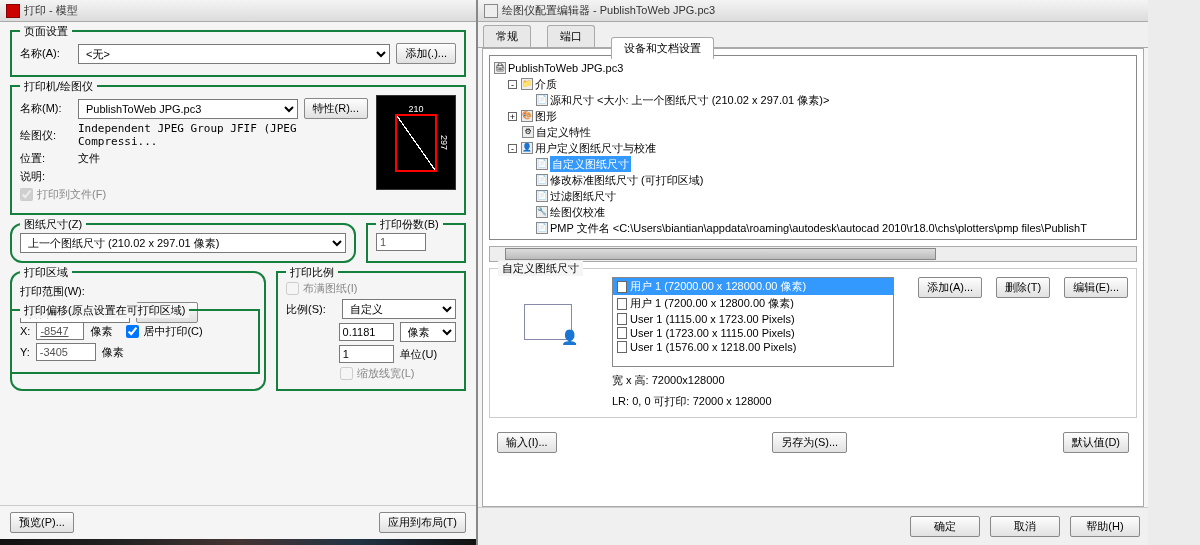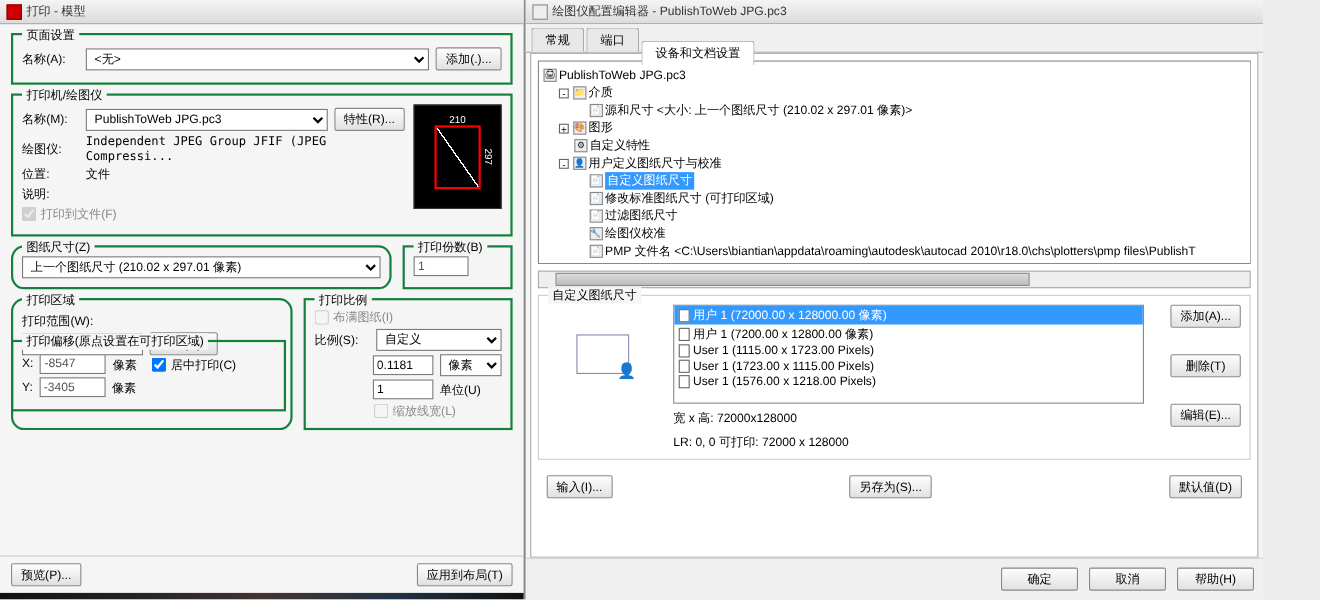--- a/index.html
+++ b/index.html
@@ -16,21 +16,21 @@
 select, input[type="text"] { border: 1px solid #7a7a7a; background: #fff; padding: 1px 3px; height: 18px; font-size: 11px; }
 select { height: 20px; }
 button { background: linear-gradient(#fdfdfd, #e1e1e1); border: 1px solid #888; border-radius: 2px; padding: 2px 8px; font-size: 11px; cursor: pointer; white-space: nowrap; }
 .preview-box { width: 80px; height: 95px; background: #000; border: 1px solid #333; display: flex; align-items: center; justify-content: center; position: relative; }
 .preview-paper { width: 42px; height: 58px; border: 2px solid #f00; position: relative; }
 .preview-paper::before { content: ""; position: absolute; left: 0; top: 0; right: 0; bottom: 0; background: linear-gradient(to top right, transparent 49%, #fff 49%, #fff 51%, transparent 51%); }
 .dim-top { position: absolute; top: -12px; left: 0; right: 0; color: #fff; font-size: 9px; text-align: center; }
 .dim-right { position: absolute; right: -14px; top: 0; bottom: 0; color: #fff; font-size: 9px; writing-mode: vertical-rl; display: flex; align-items: center; justify-content: center; }
 .two-col { display: flex; gap: 10px; }
 .col { flex: 1; border-radius: 12px; }
-.tabs { display: flex; border-bottom: 1px solid #aaa; background: #f0f0f0; padding-top: 3px; padding-left: 5px; gap: 2px; }
+.tabs { display: flex; border-bottom: 1px solid #aaa; background: #f0f0f0; padding-top: 3px; padding-left: 5px; gap: 16px; }
 .tab { padding: 3px 12px; border: 1px solid #aaa; border-bottom: none; background: #e8e8e8; cursor: pointer; border-radius: 3px 3px 0 0; }
 .tab.active { background: #fff; position: relative; top: 12px; }
 .tree { background: #fff; border: 1px solid #888; margin: 6px; padding: 4px; height: 185px; overflow: auto; font-size: 11px; line-height: 16px; font-family: SimSun, monospace; }
 .tree-row { white-space: nowrap; display: flex; align-items: center; gap: 2px; }
 .tree-row.selected span.txt { background: #3399ff; color: #fff; padding: 0 2px; }
 .tree-icon { width: 12px; height: 12px; display: inline-block; border: 1px solid #888; background: #eee; font-size: 8px; text-align: center; line-height: 10px; flex-shrink: 0; }
 .box-icon { width: 9px; height: 9px; border: 1px solid #666; display: inline-block; font-size: 9px; line-height: 8px; text-align: center; flex-shrink: 0; margin-right: 2px; }
 .hscroll { height: 16px; background: #eee; border: 1px solid #aaa; margin: 0 6px; position: relative; }
 .hscroll-thumb { position: absolute; left: 15px; right: 200px; top: 1px; bottom: 1px; background: linear-gradient(#ddd, #bbb); border: 1px solid #888; }
 .custom-box { margin: 6px; border: 1px solid #ccc; padding: 8px; position: relative; }
@@ -40,21 +40,21 @@
 .listbox .item.selected { background: #3399ff; color: #fff; }
 .page-icon { width: 10px; height: 12px; border: 1px solid #666; background: #fff; display: inline-block; flex-shrink: 0; }
 .bottom-bar { display: flex; gap: 10px; padding: 8px; justify-content: flex-end; border-top: 1px solid #ccc; background: #f0f0f0; }
 .checkbox { display: flex; align-items: center; gap: 4px; }
 input[type="checkbox"] { margin: 0; }
 .disabled { color: #888; }
 .custom-content { display: flex; gap: 14px; align-items: flex-start; }
 .paper-graphic { width: 100px; height: 90px; display: flex; align-items: center; justify-content: center; }
 .paper-svg { width: 48px; height: 36px; border: 1px solid #88a; position: relative; }
 .paper-svg::after { content: "👤"; position: absolute; right: -8px; bottom: -6px; font-size: 14px; color: #06c; }
-.right-btns { display: flex; flex-direction: column; gap: 24px; margin-left: 10px; }
+.right-btns { display: flex; flex-direction: row; gap: 14px; margin-left: 10px; }
 .info-text { margin-top: 6px; font-size: 11px; }
 </style>
 </head>
 <body>
 
 <div class="left-panel">
   <div class="titlebar">
     <span class="icon"></span>
     <span>打印 - 模型</span>
   </div>
@@ -162,21 +162,21 @@
           <input type="checkbox" disabled="" style="">
           <span>缩放线宽(L)</span>
         </div>
       </div>
     </div>
 
     <div class="fieldset" style="width:250px; margin-top:-82px;">
       <div class="legend">打印偏移(原点设置在可打印区域)</div>
       <div class="row">
         <span>X:</span>
-        <input type="text" disabled="" style="width: 60px;" value="-8547">
+        <input type="text" disabled="" style="width: 48px; text-decoration: underline;" value="-8547">
         <span>像素</span>
         <div class="checkbox" style="margin-left:8px;">
           <input type="checkbox" checked="" style="">
           <span>居中打印(C)</span>
         </div>
       </div>
       <div class="row">
         <span>Y:</span>
         <input type="text" disabled="" style="width: 60px;" value="-3405">
         <span>像素</span>

